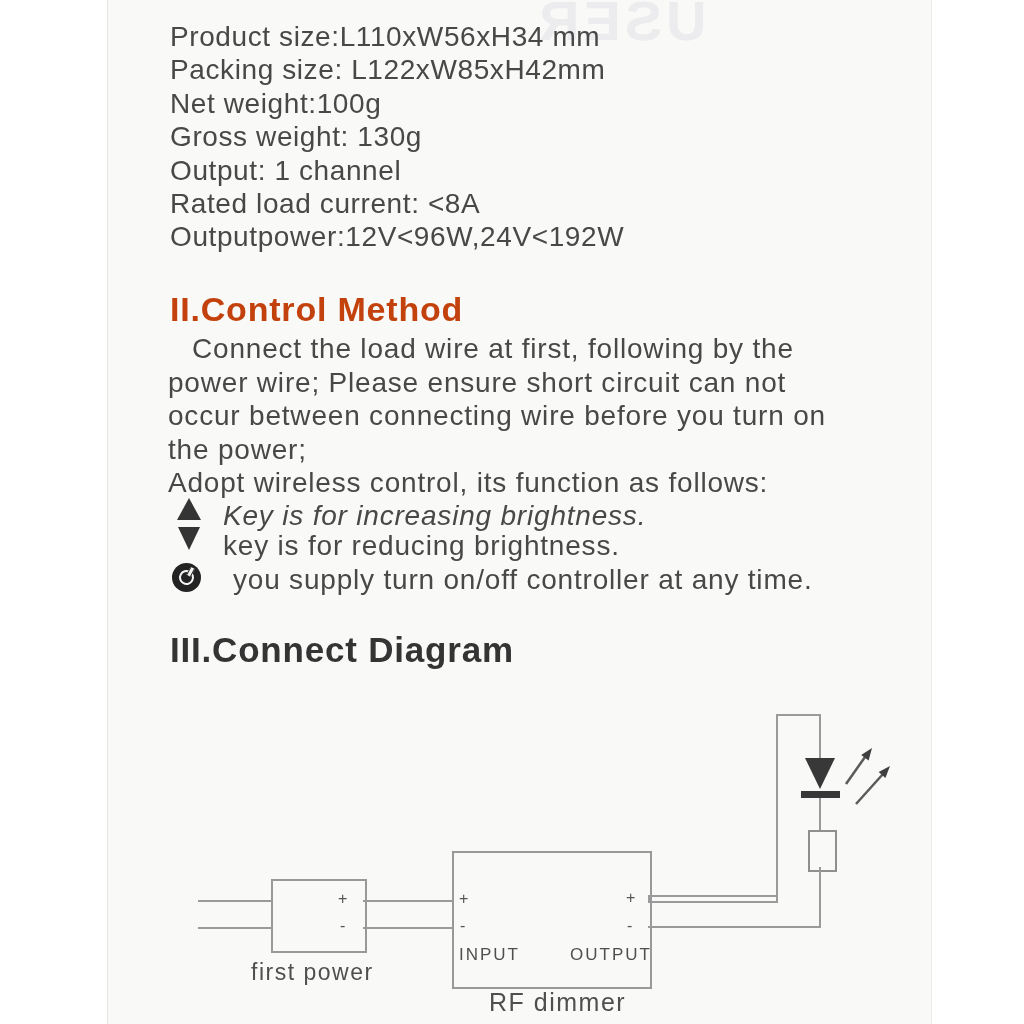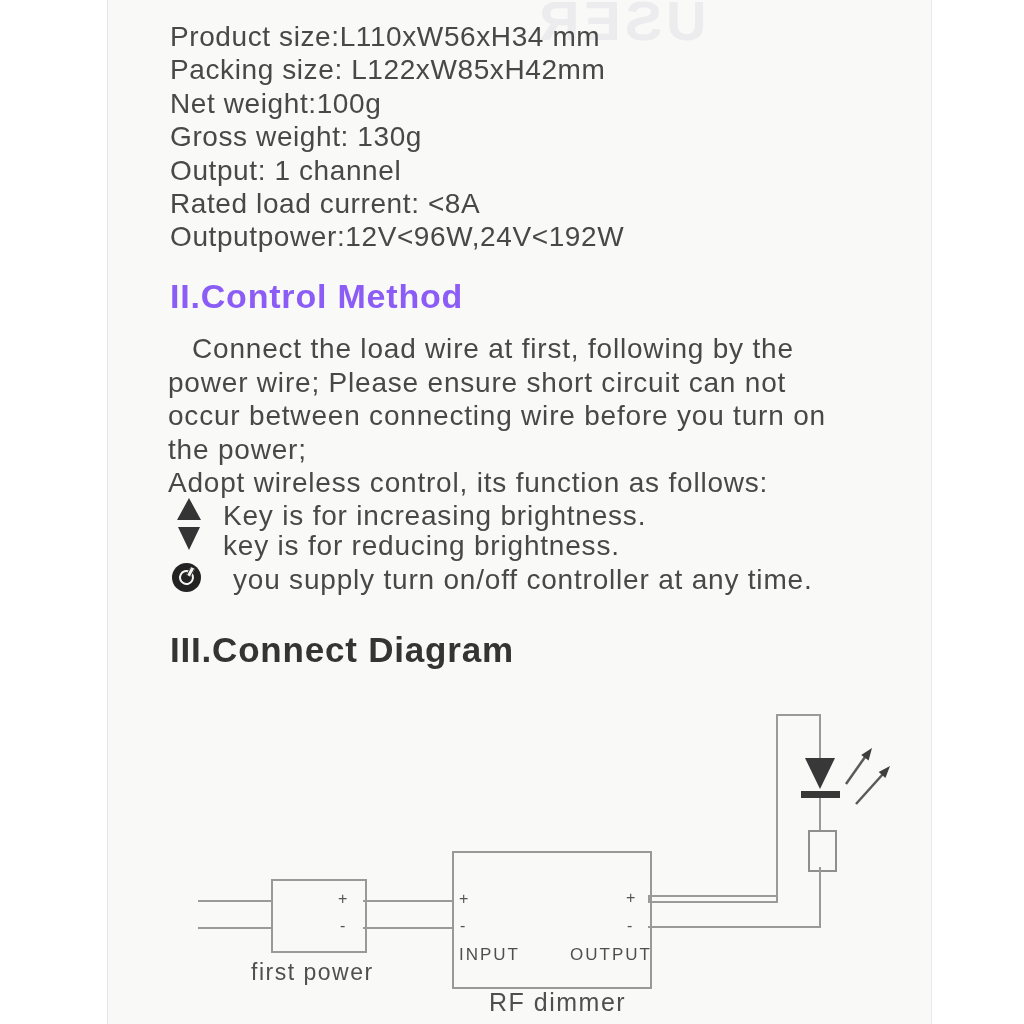--- a/index.html
+++ b/index.html
@@ -21,23 +21,23 @@
     font-size:56px;font-weight:bold;letter-spacing:4px;
     color:#ececee;transform:scaleX(-1);
     user-select:none;
   }
   .specs{
     left:170px;top:20px;
     font-size:28px;line-height:33.4px;letter-spacing:0.6px;
     color:#484848;white-space:nowrap;
   }
   .h2{
-    left:170px;top:277px;
+    left:170px;top:290px;
     font-size:34px;font-weight:bold;letter-spacing:0.8px;
-    color:#8b5cf6;white-space:nowrap;
+    color:#c2410c;white-space:nowrap;
   }
   .para{
     left:168px;top:332px;width:740px;
     font-size:28px;line-height:33.6px;letter-spacing:0.8px;
     color:#484848;white-space:nowrap;
   }
   .para .indent{padding-left:24px;}
   .bullet-text{
     font-size:28px;letter-spacing:0.8px;color:#484848;white-space:nowrap;
   }
@@ -99,21 +99,21 @@
 
 <div class="abs para">
   <div class="indent">Connect the load wire at first, following by the</div>
   <div>power wire; Please ensure short circuit can not</div>
   <div>occur between connecting wire before you turn on</div>
   <div>the power;</div>
   <div>Adopt wireless control, its function as follows:</div>
 </div>
 
 <div class="abs tri-up"></div>
-<div class="abs bullet-text" style="left:223px;top:500px;">Key is for increasing brightness.</div>
+<div class="abs bullet-text" style="left:223px;top:500px;font-style:italic;">Key is for increasing brightness.</div>
 
 <div class="abs tri-down"></div>
 <div class="abs bullet-text" style="left:223px;top:530px;">key is for reducing brightness.</div>
 
 <div class="abs pwr">
   <div class="pwr-inner">
     <div class="pwr-ring"></div>
     <div class="pwr-tick"></div>
   </div>
 </div>

